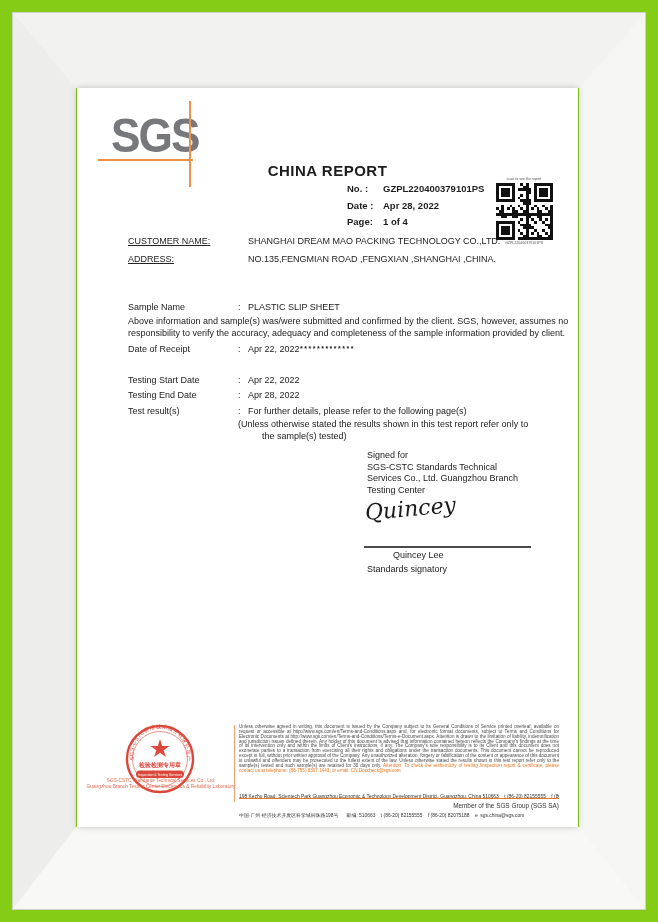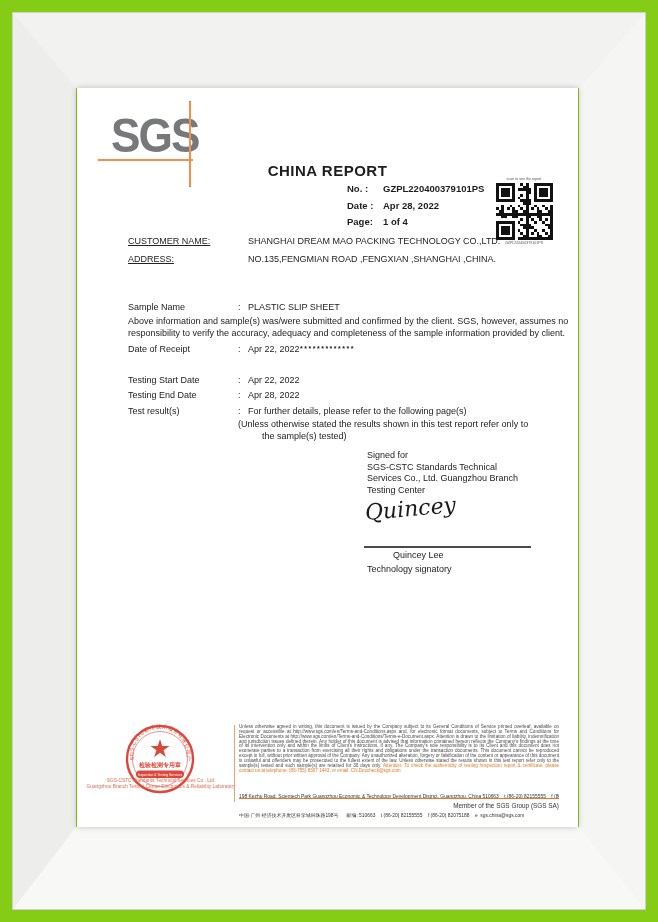--- a/index.html
+++ b/index.html
@@ -304,21 +304,21 @@
 
     <div class="abs signed">
       <div>Signed for</div>
       <div>SGS-CSTC Standards Technical</div>
       <div>Services Co., Ltd. Guangzhou Branch</div>
       <div>Testing Center</div>
     </div>
     <div class="abs handwriting">Quincey</div>
     <div class="abs sig-line"></div>
     <div class="abs sig-name">Quincey Lee</div>
-    <div class="abs sig-role">Technology signatory</div>
+    <div class="abs sig-role">Standards signatory</div>
 
     <svg class="abs stamp" viewBox="0 0 86 76">
       <defs>
         <path id="ringTop" d="M 17.5 40 A 26.5 26.5 0 1 1 68.5 40" fill="none"></path>
       </defs>
       <circle cx="43" cy="37" r="33" fill="none" stroke="#d9392b" stroke-width="2.4"></circle>
       <circle cx="43" cy="37" r="27.5" fill="none" stroke="#d9392b" stroke-width="0.6"></circle>
       <text font-size="5.4" fill="#d9392b" letter-spacing="0.4">
         <textPath href="#ringTop" startOffset="2">SGS-CSTC标准技术服务有限公司广州分公司</textPath>
       </text>

